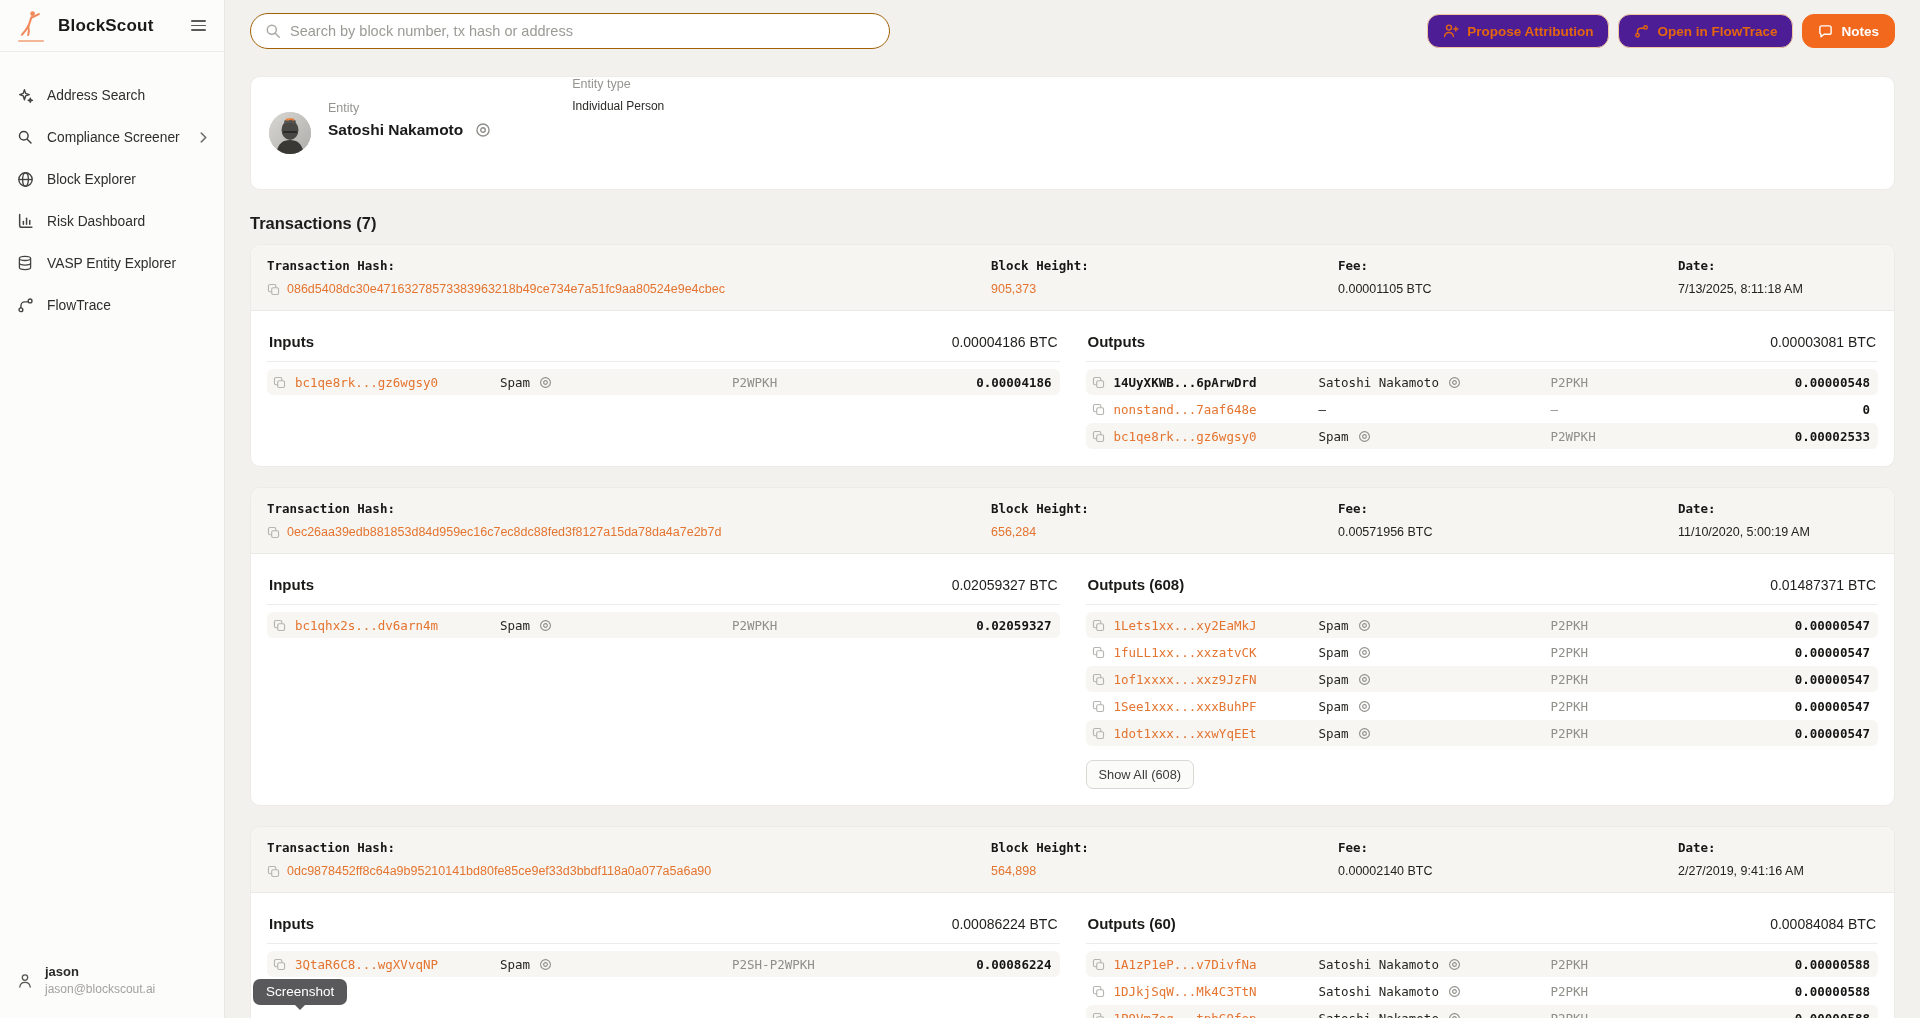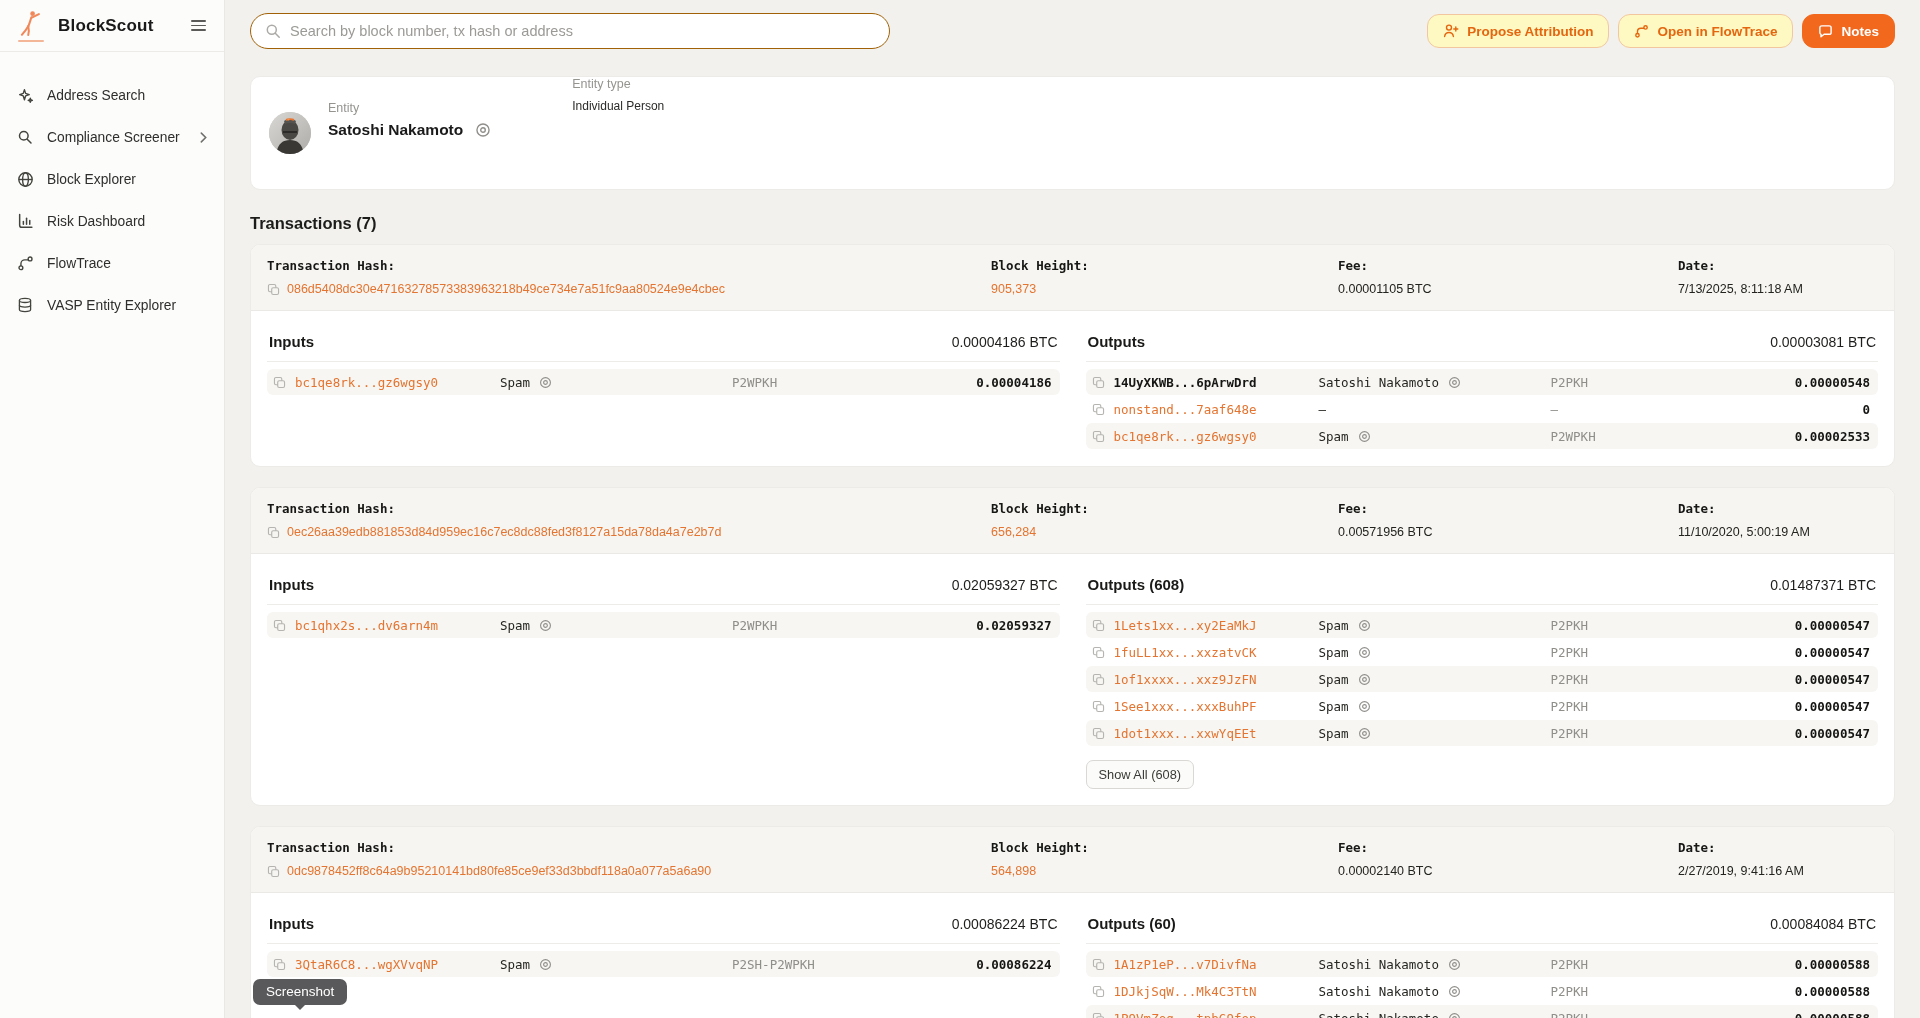--- a/index.html
+++ b/index.html
@@ -58,21 +58,21 @@
     font-family:"Liberation Sans", sans-serif; color:#333; background:transparent;
   }
   .search-box input::placeholder { color:#9B9A96; }
 
   .top-actions { display:flex; gap:9px; }
   .btn {
     height:34px; border-radius:12px; display:flex; align-items:center; gap:8px;
     padding:0 15px; font-size:13.5px; font-weight:700; cursor:pointer;
     font-family:"Liberation Sans", sans-serif;
   }
-  .btn-outline { background:#fef9c3; border:1px solid #F2C79F; color:#E4660F; }
+  .btn-outline { background:#4c1d95; border:1px solid #F2C79F; color:#E4660F; }
   .btn-solid { background:#F2691E; border:1px solid #F2691E; color:#FFFFFF; }
 
   
   .card { background:#FFFFFF; border:1px solid #ECEBE7; border-radius:10px; }
   .entity-card {
     margin-top:27px; height:114px; display:flex; align-items:center;
     padding:0 18px; gap:17px;
   }
   .avatar { width:42px; height:42px; border-radius:50%; overflow:hidden; flex:0 0 42px; background:#C9C7C3; }
   .field-label { font-size:12.5px; color:#95948F; }
@@ -198,40 +198,52 @@
           <path d="M2.5 1.5 V11.5 A2 2 0 0 0 4.5 13.5 H14"></path>
           <path d="M6 10.5 V8"></path>
             <path d="M9 10.5 V5"></path>
             <path d="M12 10.5 V7"></path>
         </svg>
       </span>
       <span>Risk Dashboard</span>
     </div>
     <div class="nav-item">
       <span class="nav-ic">
+        <svg width="16" height="16" viewBox="0 0 16 16" fill="none" stroke="currentColor" stroke-width="1.3">
+          <ellipse cx="8" cy="3.4" rx="5.6" ry="2.1"></ellipse>
+          <path d="M2.4 3.4 V12.6 C2.4 13.8 4.9 14.7 8 14.7 C11.1 14.7 13.6 13.8 13.6 12.6 V3.4"></path>
+          <path d="M2.4 8 C2.4 9.2 4.9 10.1 8 10.1 C11.1 10.1 13.6 9.2 13.6 8"></path>
+        </svg>
+      </span>
+      <span>VASP Entity Explorer</span>
+    </div>
+    <div class="nav-item">
+      <span class="nav-ic">
         <svg width="17" height="17" viewBox="0 0 16 16" fill="none" stroke="currentColor" stroke-width="1.3" stroke-linecap="round">
           <circle cx="3.7" cy="12" r="1.8"></circle>
             <circle cx="12.3" cy="3.7" r="1.8"></circle>
           <path d="M3.7 10.2 V8.2 A3.6 3.6 0 0 1 7.3 4.6 H10.4"></path>
         </svg>
       </span>
       <span>FlowTrace</span>
     </div>
-    <div class="nav-item">
-      <span class="nav-ic">
-        <svg width="16" height="16" viewBox="0 0 16 16" fill="none" stroke="currentColor" stroke-width="1.3">
-          <ellipse cx="8" cy="3.4" rx="5.6" ry="2.1"></ellipse>
-          <path d="M2.4 3.4 V12.6 C2.4 13.8 4.9 14.7 8 14.7 C11.1 14.7 13.6 13.8 13.6 12.6 V3.4"></path>
-          <path d="M2.4 8 C2.4 9.2 4.9 10.1 8 10.1 C11.1 10.1 13.6 9.2 13.6 8"></path>
-        </svg>
-      </span>
-      <span>VASP Entity Explorer</span>
-    </div>
   </nav>
 
+  <div class="side-user">
+    <span class="nav-ic">
+      <svg width="16" height="16" viewBox="0 0 16 16" fill="none" stroke="currentColor" stroke-width="1.3" stroke-linecap="round">
+        <circle cx="8" cy="4.6" r="2.7"></circle>
+          <path d="M2.8 14 C3.2 10.9 5.2 9.4 8 9.4 C10.8 9.4 12.8 10.9 13.2 14"></path>
+      </svg>
+    </span>
+    <div>
+      <div class="user-name">jason</div>
+      <div class="user-email">jason@blockscout.ai</div>
+    </div>
+  </div>
 </aside>
 
 <main class="main">
 
   <div class="topbar">
     <div class="search-box">
       <svg width="16" height="16" viewBox="0 0 16 16" fill="none" stroke="currentColor" stroke-width="1.5" stroke-linecap="round">
         <circle cx="6.8" cy="6.8" r="4.5"></circle>
           <path d="M10.3 10.3 L14.2 14.2"></path>
       </svg>

